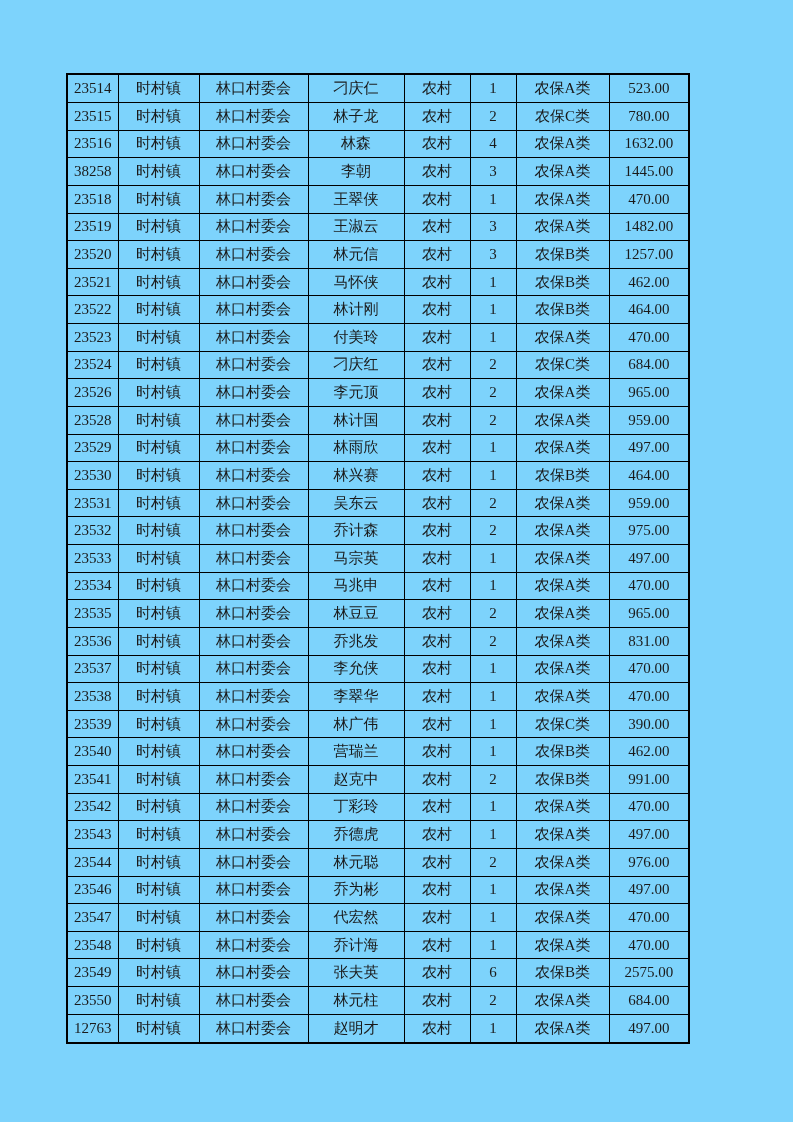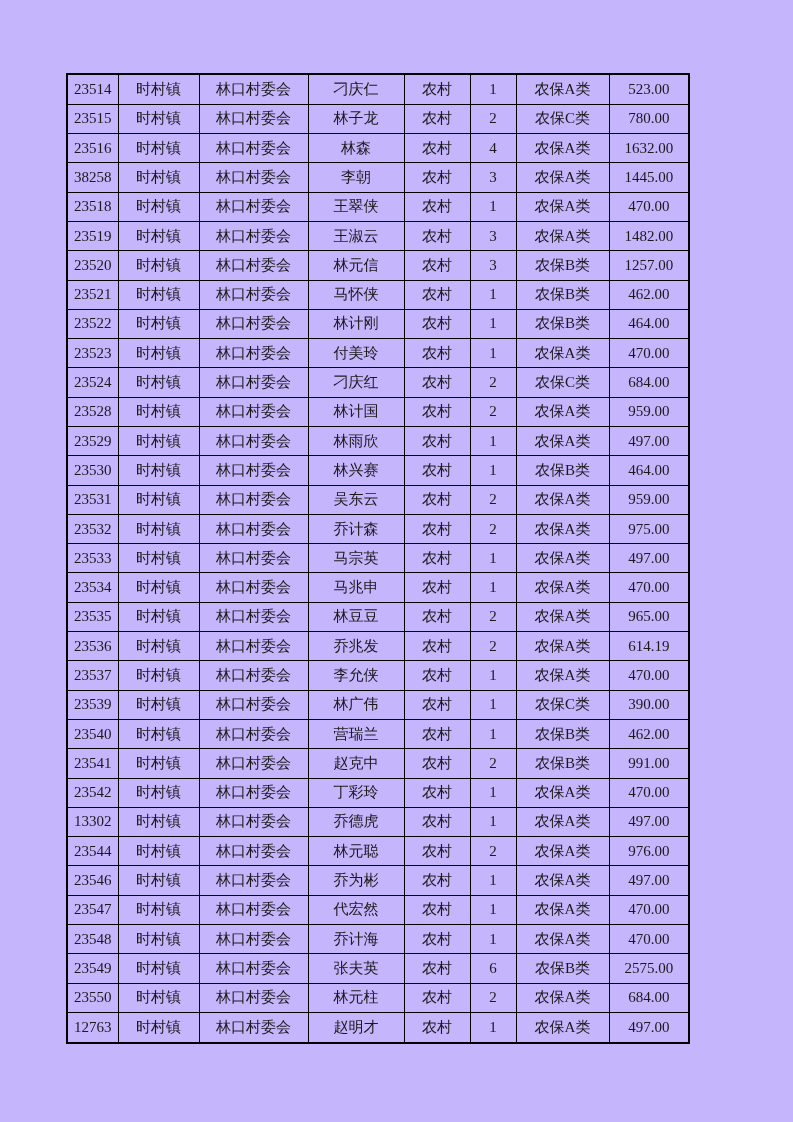--- a/index.html
+++ b/index.html
@@ -6,21 +6,21 @@
 
   html, body {
     background: #888;
     font-family: "Liberation Serif", "DejaVu Serif", serif;
   }
 
   .page {
     position: relative;
     width: 793px;
     height: 1122px;
-    background: #c4b5fd;
+    background: #7dd3fc;
     margin: 0 auto;
     overflow: hidden;
   }
 
   table.data-table {
     position: absolute;
     left: 66px;
     top: 73px;
     width: 622px;
     height: 971px;
@@ -170,20 +170,30 @@
           <td>23524</td>
           <td>时村镇</td>
           <td>林口村委会</td>
           <td>刁庆红</td>
           <td>农村</td>
           <td>2</td>
           <td>农保C类</td>
           <td>684.00</td>
         </tr>
         <tr>
+          <td>23526</td>
+          <td>时村镇</td>
+          <td>林口村委会</td>
+          <td>李元顶</td>
+          <td>农村</td>
+          <td>2</td>
+          <td>农保A类</td>
+          <td>965.00</td>
+        </tr>
+        <tr>
           <td>23528</td>
           <td>时村镇</td>
           <td>林口村委会</td>
           <td>林计国</td>
           <td>农村</td>
           <td>2</td>
           <td>农保A类</td>
           <td>959.00</td>
         </tr>
         <tr>
@@ -257,27 +267,37 @@
           <td>965.00</td>
         </tr>
         <tr>
           <td>23536</td>
           <td>时村镇</td>
           <td>林口村委会</td>
           <td>乔兆发</td>
           <td>农村</td>
           <td>2</td>
           <td>农保A类</td>
-          <td>614.19</td>
+          <td>831.00</td>
         </tr>
         <tr>
           <td>23537</td>
           <td>时村镇</td>
           <td>林口村委会</td>
           <td>李允侠</td>
+          <td>农村</td>
+          <td>1</td>
+          <td>农保A类</td>
+          <td>470.00</td>
+        </tr>
+        <tr>
+          <td>23538</td>
+          <td>时村镇</td>
+          <td>林口村委会</td>
+          <td>李翠华</td>
           <td>农村</td>
           <td>1</td>
           <td>农保A类</td>
           <td>470.00</td>
         </tr>
         <tr>
           <td>23539</td>
           <td>时村镇</td>
           <td>林口村委会</td>
           <td>林广伟</td>
@@ -310,21 +330,21 @@
           <td>23542</td>
           <td>时村镇</td>
           <td>林口村委会</td>
           <td>丁彩玲</td>
           <td>农村</td>
           <td>1</td>
           <td>农保A类</td>
           <td>470.00</td>
         </tr>
         <tr>
-          <td>13302</td>
+          <td>23543</td>
           <td>时村镇</td>
           <td>林口村委会</td>
           <td>乔德虎</td>
           <td>农村</td>
           <td>1</td>
           <td>农保A类</td>
           <td>497.00</td>
         </tr>
         <tr>
           <td>23544</td>

